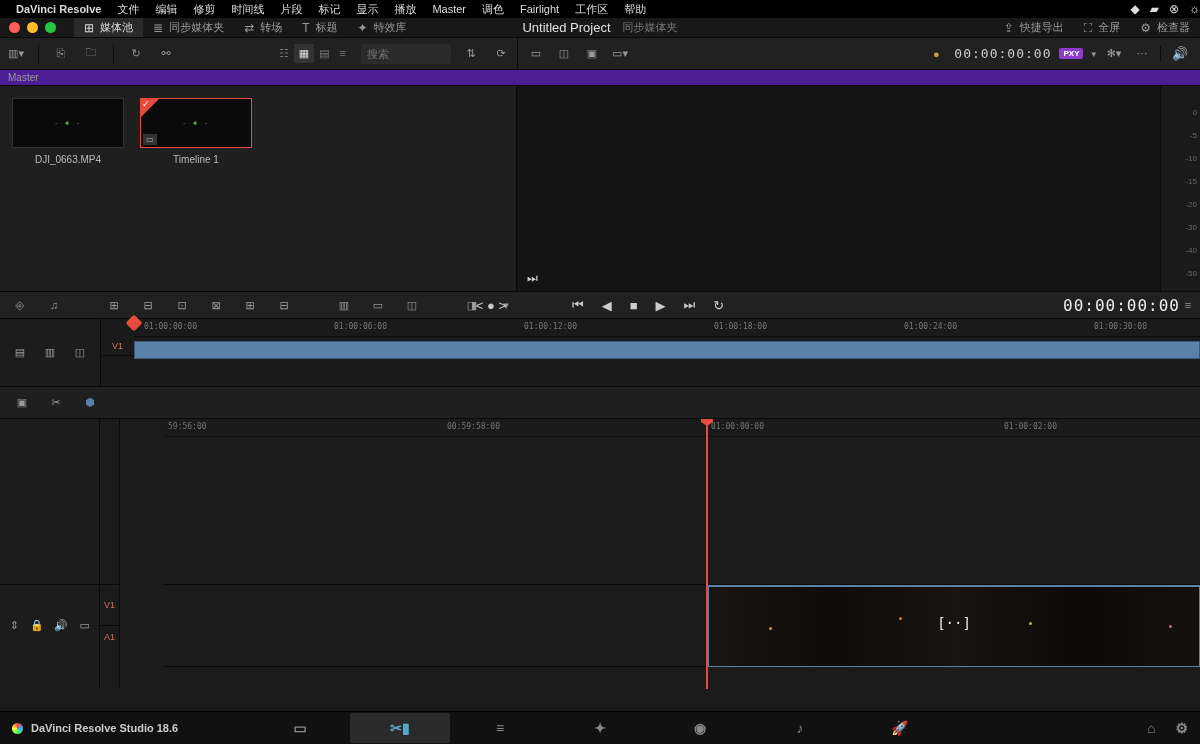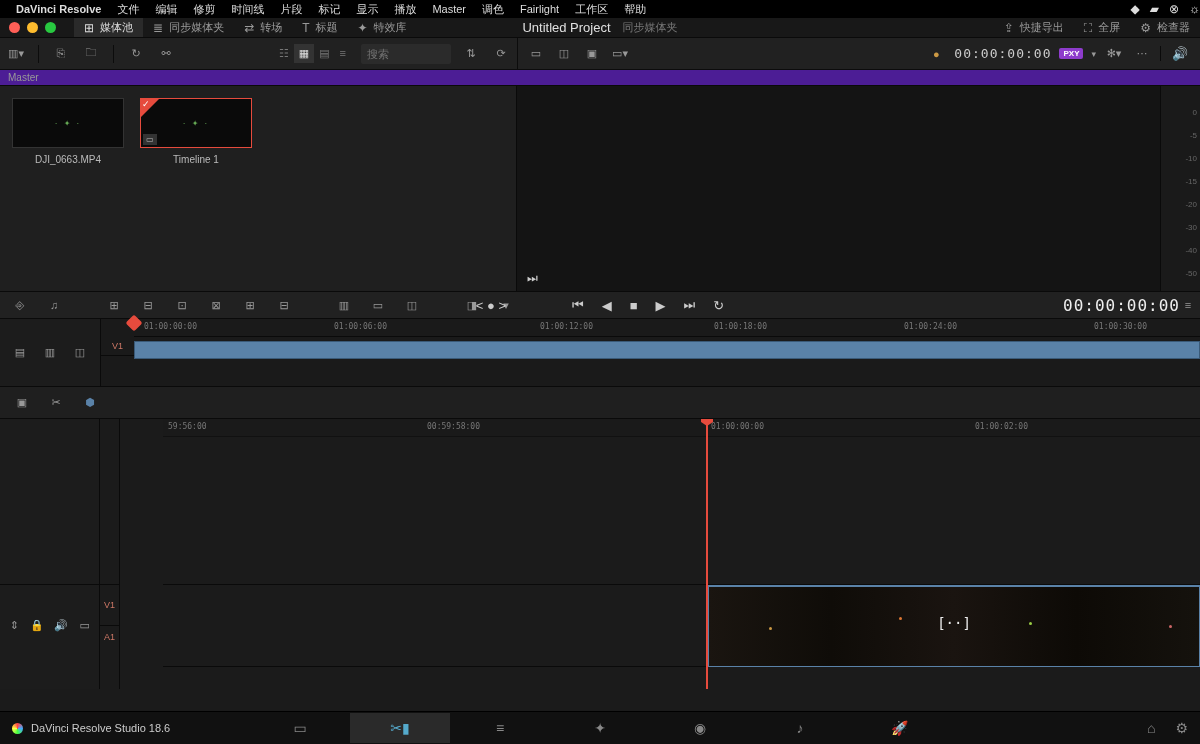--- a/index.html
+++ b/index.html
@@ -87,21 +87,21 @@
 .tl-empty { height:147px; background:#1b1b1b;}
 .tl-vid { height:82px; border-top:1px solid #0a0a0a; position:relative;}
 .tl-aud { height:23px; border-top:1px solid #0a0a0a; background:#1b1b1b;}
 .vid-clip { position:absolute; left:545px; top:0; right:0; height:82px; background:#0a0a0a; border:1px solid #5a82a8; border-top:2px solid #5a82a8; overflow:hidden;}
 .vid-clip-inner { width:100%; height:100%; background:linear-gradient(90deg,#1a1510,#0f0c08,#1a1410,#0d0a06,#15120d); position:relative;}
 .vid-clip-inner .fw-spark { position:absolute; width:3px; height:3px; border-radius:50%;}
 .trim-ic { position:absolute; top:28px; left:50%; transform:translateX(-50%); color:#eee; font-size:14px; font-family:monospace;}
 .tl-ph { position:absolute; top:0; left:543px; width:2px; height:100%; background:#e64b3d;}
 .tl-ph-head { position:absolute; top:-3px; left:-5px; width:12px; height:10px; background:#e64b3d; clip-path:polygon(0 0,100% 0,100% 60%,50% 100%,0 60%);}
 
-.bottom { position:absolute; bottom:0; left:0; right:0; height:30px; background:#111; border-top:1px solid #000; display:flex; align-items:center; padding:16px 12px;}
+.bottom { position:absolute; bottom:0; left:0; right:0; height:30px; background:#111; border-top:1px solid #000; display:flex; align-items:center; padding:16px 12px;font-weight:bold;}
 .bottom .logo { width:11px; height:11px; border-radius:50%; background:conic-gradient(#f44,#4af,#4f4,#ff4,#f44); margin-right:8px;}
 .bottom .ver { color:#ccc; font-size:11px;}
 .bottom .pages { position:absolute; left:50%; transform:translateX(-50%); display:flex; gap:0;}
 .bottom .pages span { width:100px; height:30px; display:flex; align-items:center; justify-content:center; color:#888; font-size:14px; cursor:pointer;}
 .bottom .pages span.active { background:#2a2a2a; color:#5ac;}
 .bottom .rb { margin-left:auto; display:flex; gap:20px; color:#888; font-size:14px;}
 </style>
 </head>
 <body>
 
@@ -293,21 +293,21 @@
     <span class="tb-btn">◫</span>
   </div>
   <div class="mini-track-head">
     <div style="height:18px"></div>
     <div class="lab">V1</div>
   </div>
   <div class="mini-body">
     <div class="mini-ruler">
       <span class="tk" style="left:10px">01:00:00:00</span>
       <span class="tk" style="left:200px">01:00:06:00</span>
-      <span class="tk" style="left:406px">01:00:12:00</span>
+      <span class="tk" style="left:390px">01:00:12:00</span>
       <span class="tk" style="left:580px">01:00:18:00</span>
       <span class="tk" style="left:770px">01:00:24:00</span>
       <span class="tk" style="left:960px">01:00:30:00</span>
     </div>
     <div class="mini-clip"></div>
     <div class="mini-ph">
         <div class="mini-ph-head"></div>
       </div>
   </div>
 </div>
@@ -329,23 +329,23 @@
     </div>
   </div>
   <div class="tl-trackheads">
     <div class="sp"></div>
     <div class="th">V1</div>
     <div class="th" style="height:23px">A1</div>
   </div>
   <div class="tl-body">
     <div class="tl-ruler">
       <span class="tk" style="left:5px">59:56:00</span>
-      <span class="tk" style="left:264px">00:59:58:00</span>
+      <span class="tk" style="left:284px">00:59:58:00</span>
       <span class="tk" style="left:548px">01:00:00:00</span>
-      <span class="tk" style="left:812px">01:00:02:00</span>
+      <span class="tk" style="left:841px">01:00:02:00</span>
     </div>
     <div class="tl-empty"></div>
     <div class="tl-vid">
       <div class="vid-clip">
         <div class="vid-clip-inner">
           <span class="fw-spark" style="background:#c94;top:40px;left:60px"></span>
           <span class="fw-spark" style="background:#d73;top:30px;left:190px"></span>
           <span class="fw-spark" style="background:#9c4;top:35px;left:320px"></span>
           <span class="fw-spark" style="background:#c66;top:38px;left:460px"></span>
           <span class="trim-ic">[··]</span>

